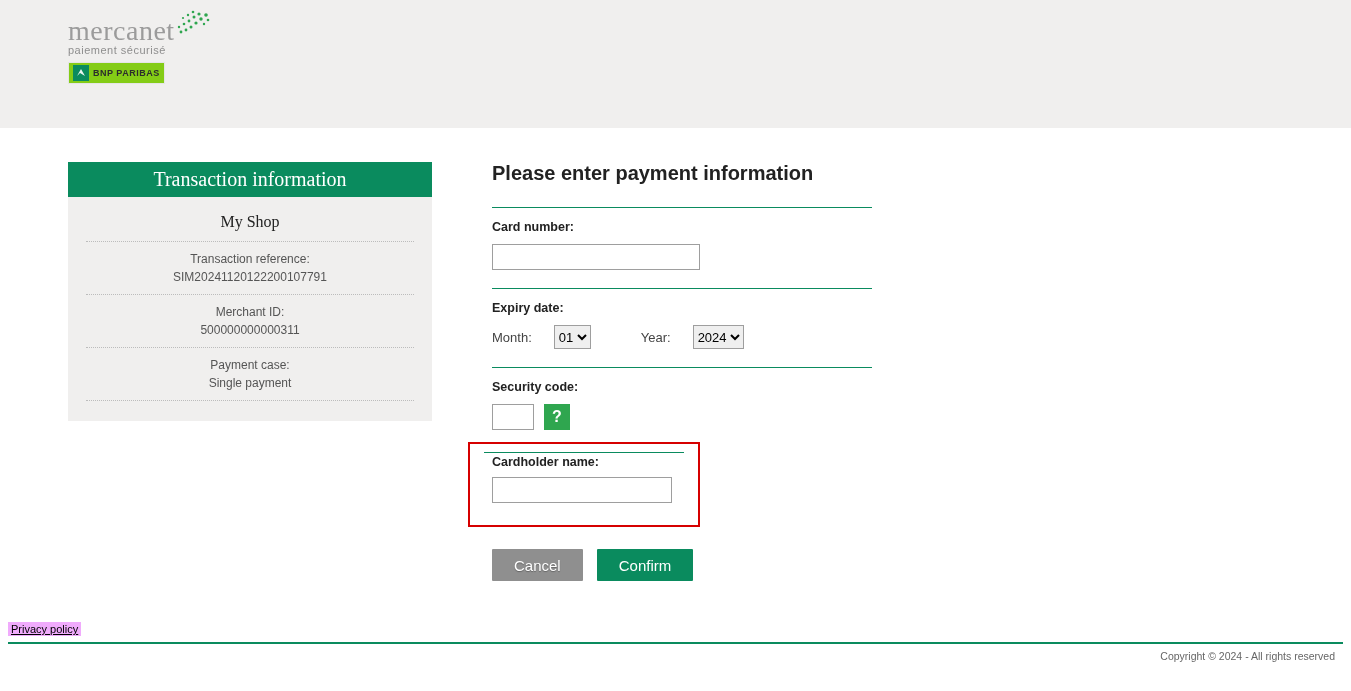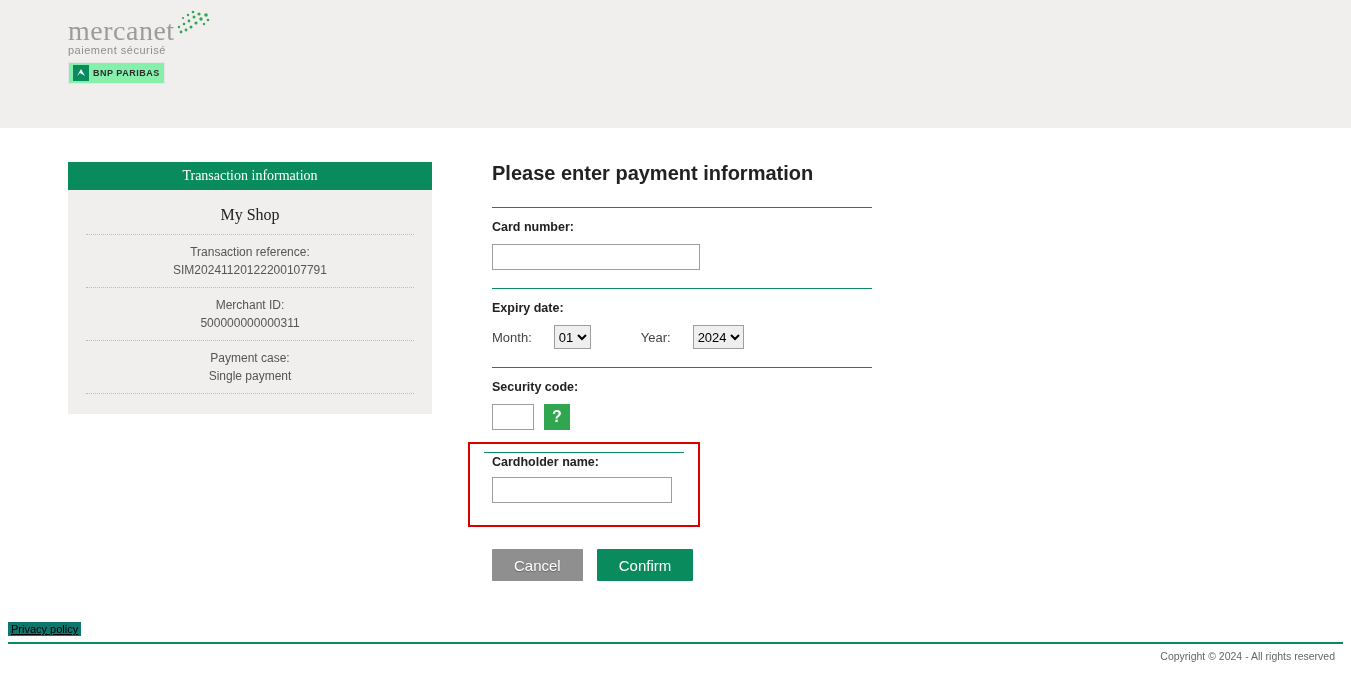--- a/index.html
+++ b/index.html
@@ -27,21 +27,21 @@
   .logo-dots { margin-left: 2px; margin-bottom: 8px; }
   .logo-sub {
     font-size: 11px;
     color: #8e8e8e;
     margin-top: -3px;
     letter-spacing: 0.5px;
   }
   .bnp-badge {
     display: flex;
     align-items: center;
-    background: #86efac;
+    background: #84cc16;
     border: 1px solid #e5e5e5;
     padding: 2px 4px;
     margin-top: 6px;
     width: fit-content;
   }
   .bnp-star {
     width: 16px; height: 16px;
     background: #0a8b5e;
     margin-right: 4px;
     display: flex; align-items: center; justify-content: center;
@@ -57,21 +57,21 @@
     width: 364px;
     background: #f0efee;
     margin-right: 60px;
     padding-bottom: 20px;
   }
   .sidebar-title {
     background: #0a8b5e;
     color: #fff;
     text-align: center;
     font-family: Georgia, 'Times New Roman', serif;
-    font-size: 14px;
+    font-size: 20px;
     padding: 6px 0;
   }
   .shop-name {
     text-align: center;
     font-family: Georgia, 'Times New Roman', serif;
     font-size: 16px;
     color: #222;
     padding: 16px 0 10px 0;
   }
   .info-block {
@@ -212,21 +212,21 @@
   }
 
   .footer {
     margin-top: 34px;
     padding: 6px 8px 0 8px;
   }
   .privacy {
     font-size: 11px;
     color: #000;
     text-decoration: underline;
-    background: #0f766e;
+    background: #f0abfc;
     padding: 1px 3px;
     display: inline-block;
   }
   .footer-line {
     border-top: 2px solid #0a8b5e;
     margin-top: 6px;
     display: flex;
     justify-content: flex-end;
     padding: 6px 8px 0 0;
     font-size: 10.5px;

